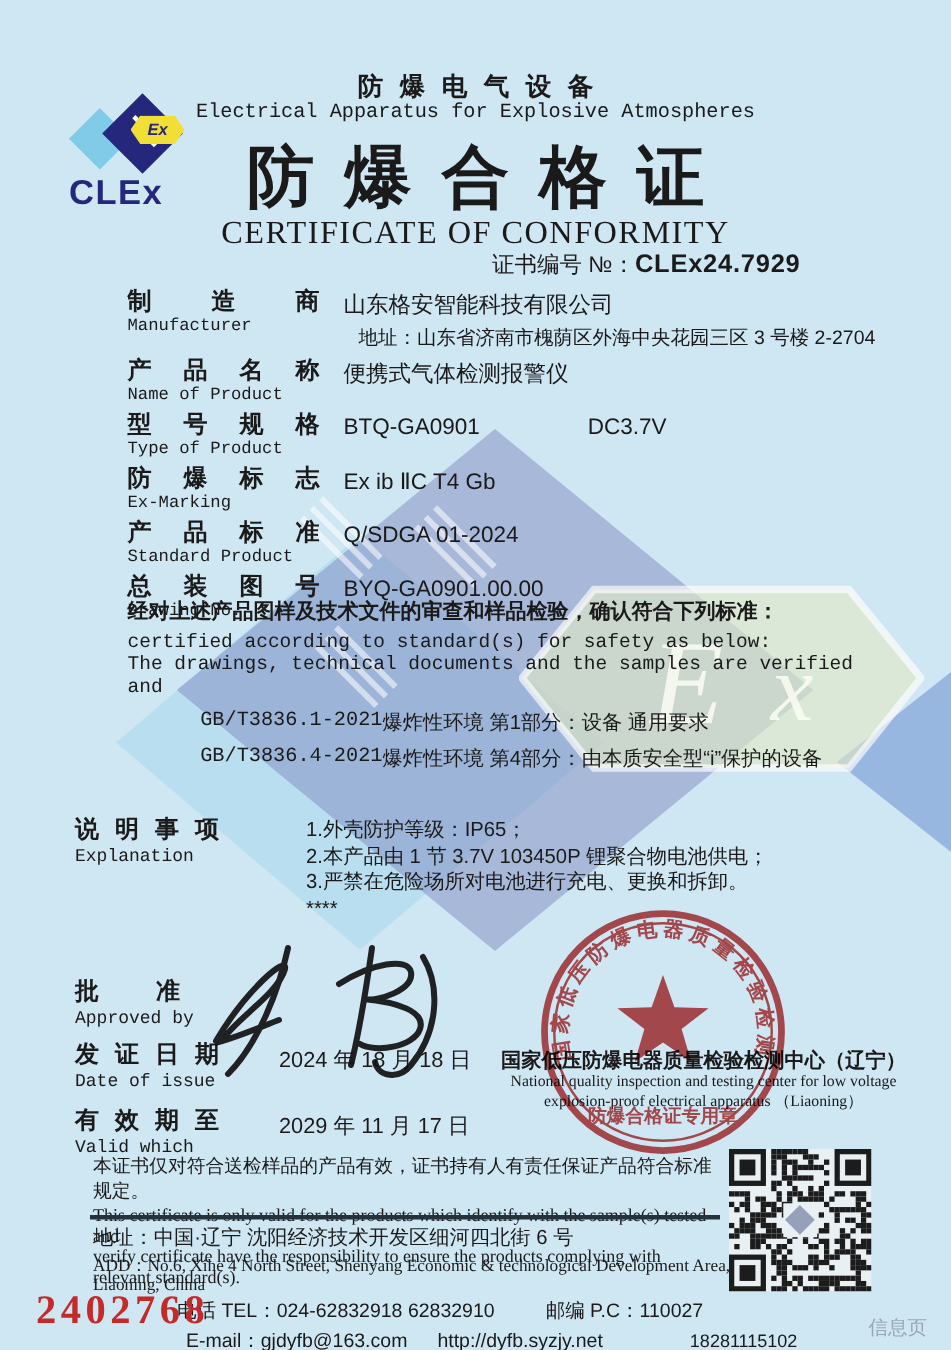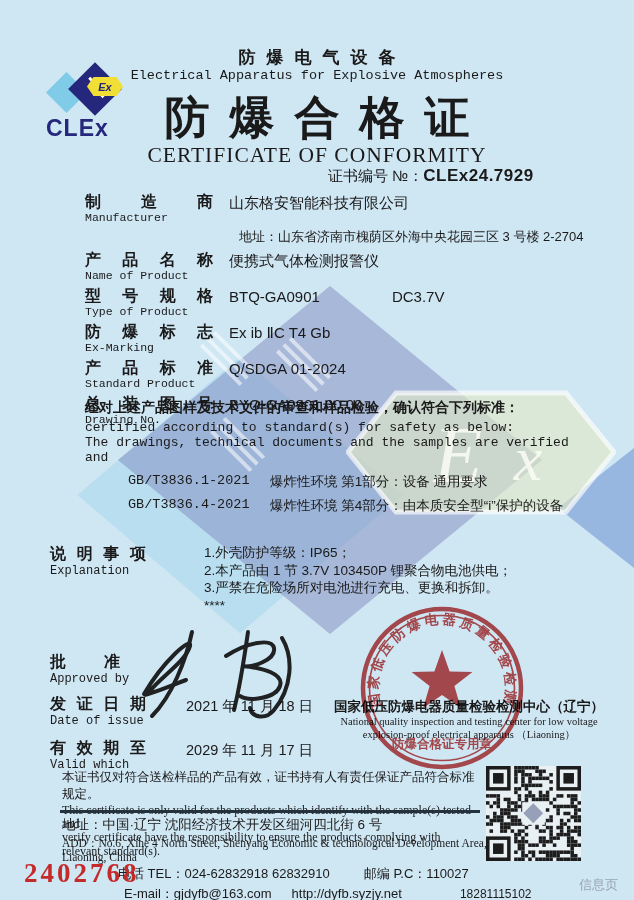--- a/index.html
+++ b/index.html
@@ -28,27 +28,27 @@
   .cert-sub{left:0;top:143px;width:634px;text-align:center;font-size:21.5px;font-family:"Liberation Serif",serif;letter-spacing:1px;z-index:3;}
   .cert-no{left:328px;top:166px;font-size:15px;z-index:3;white-space:pre;}
   .cert-no b{font-size:17px;letter-spacing:.5px;}
   
   .fields{left:85px;top:192px;width:520px;z-index:3;}
   .frow{display:flex;margin-bottom:4px;}
   .flabel{width:128px;flex:none;}
   .flabel-cn{font-size:16px;font-weight:bold;line-height:19px;text-align:justify;text-align-last:justify;}
   .flabel-en{font-size:11.5px;line-height:13px;font-family:"Liberation Mono","DejaVu Sans Mono",monospace;white-space:nowrap;}
   .fvalue{margin-left:16px;font-size:15px;padding-top:2px;white-space:pre;}
-  .fvalue .sub{display:block;font-size:13px;margin-top:15px;padding-left:10px;}
+  .fvalue .sub{display:block;font-size:13px;margin-top:3px;padding-left:10px;}
   .gap{display:inline-block;width:72px;}
   
   .statement{left:85px;top:399px;width:500px;z-index:3;}
   .statement .cn{font-size:14px;font-weight:bold;margin-bottom:3px;}
   .statement .en{font-size:13px;line-height:15px;font-family:"Liberation Mono","DejaVu Sans Mono",monospace;}
-  .standards{left:128px;top:473px;width:500px;z-index:3;}
+  .standards{left:113px;top:473px;width:500px;z-index:3;text-align:right;}
   .std-row{display:flex;margin-bottom:6px;font-size:13.5px;}
   .std-code{width:142px;flex:none;font-family:"Liberation Mono","DejaVu Sans Mono",monospace;}
   
   .expl{left:50px;top:544px;display:flex;z-index:3;gap:40px;}
   .expl-label{width:96px;flex:none;margin-right:18px;}
   .side-cn{font-size:16px;font-weight:bold;line-height:20px;text-align:justify;text-align-last:justify;}
   .side-en{font-size:12px;line-height:15px;font-family:"Liberation Mono","DejaVu Sans Mono",monospace;}
   .expl-items div{font-size:13.5px;line-height:17.5px;}
   
   .approve{left:50px;top:652px;width:96px;z-index:3;}
@@ -233,21 +233,21 @@
     <div class="en">National quality inspection and testing center for low voltage</div>
     <div class="en">explosion-proof electrical apparatus （Liaoning）</div>
   </div>
 
   <div class="abs dates">
     <div class="drow">
       <div class="dlabel">
           <div class="side-cn">发证日期</div>
           <div class="side-en">Date of issue</div>
         </div>
-      <div class="dvalue">2021 年 11 月 18 日</div>
+      <div class="dvalue">2024 年 18 月 18 日</div>
     </div>
     <div class="drow">
       <div class="dlabel">
           <div class="side-cn">有效期至</div>
           <div class="side-en">Valid which</div>
         </div>
       <div class="dvalue">2029 年 11 月 17 日</div>
     </div>
   </div>
 

